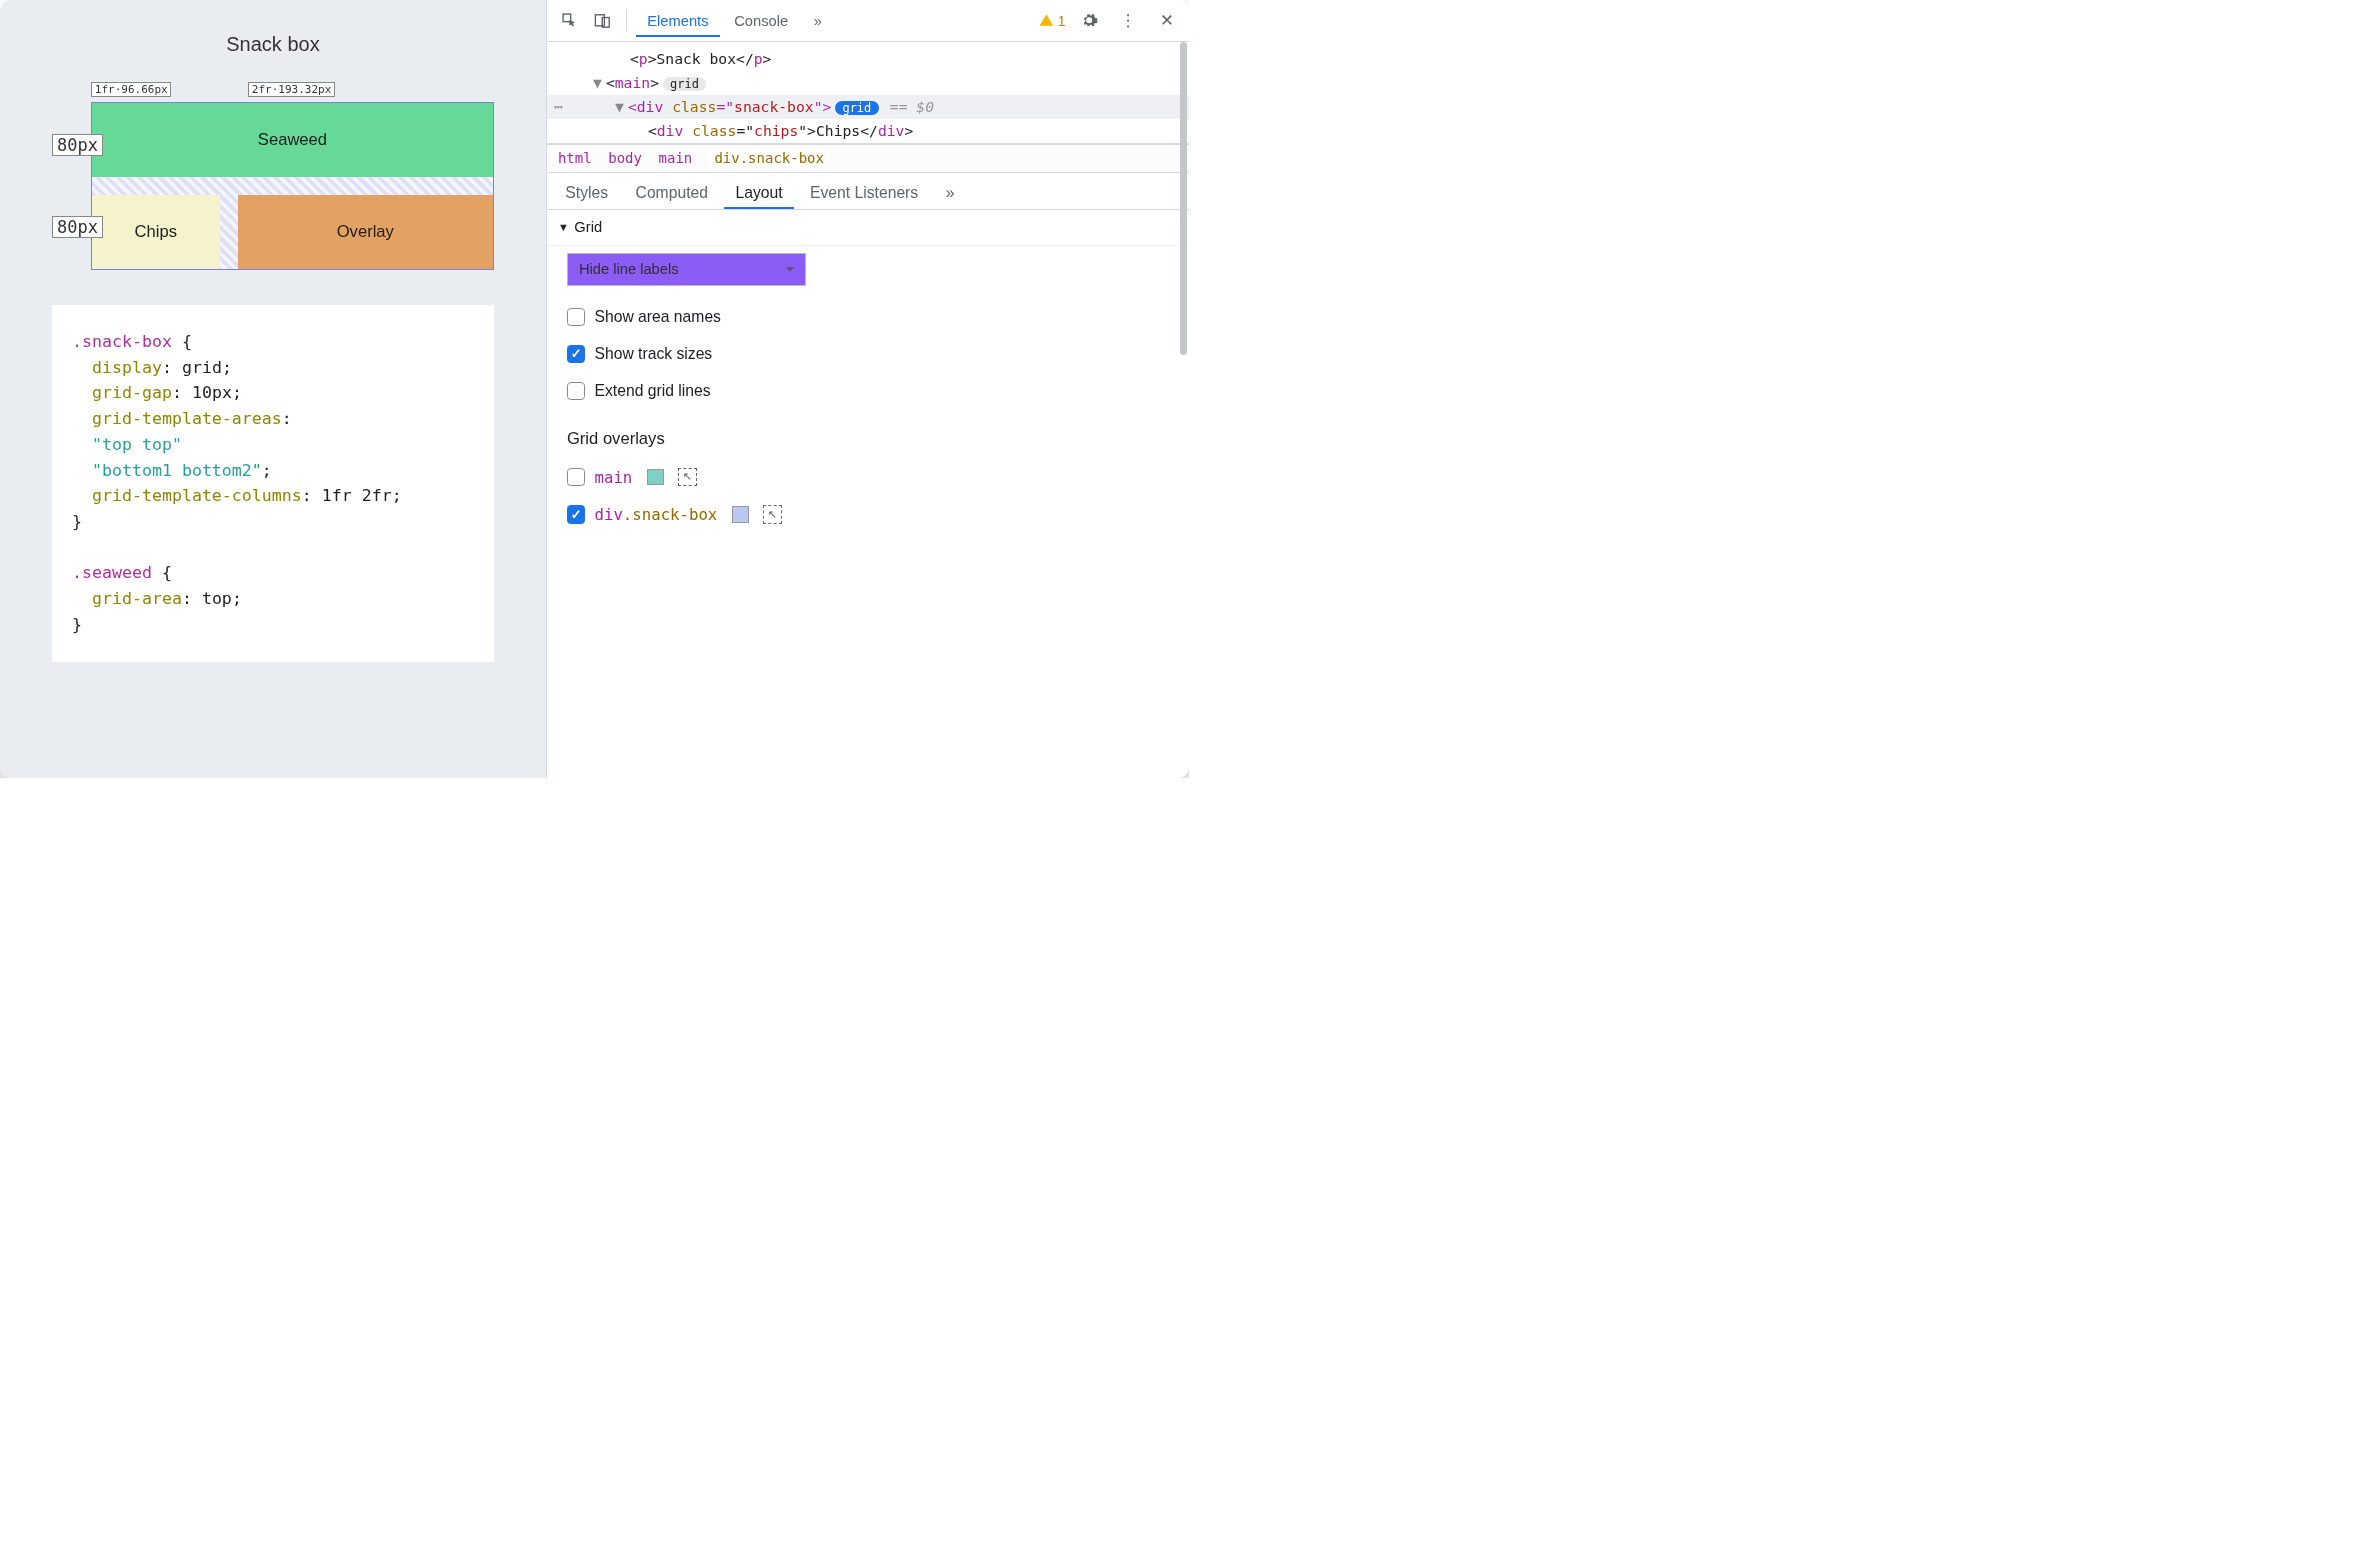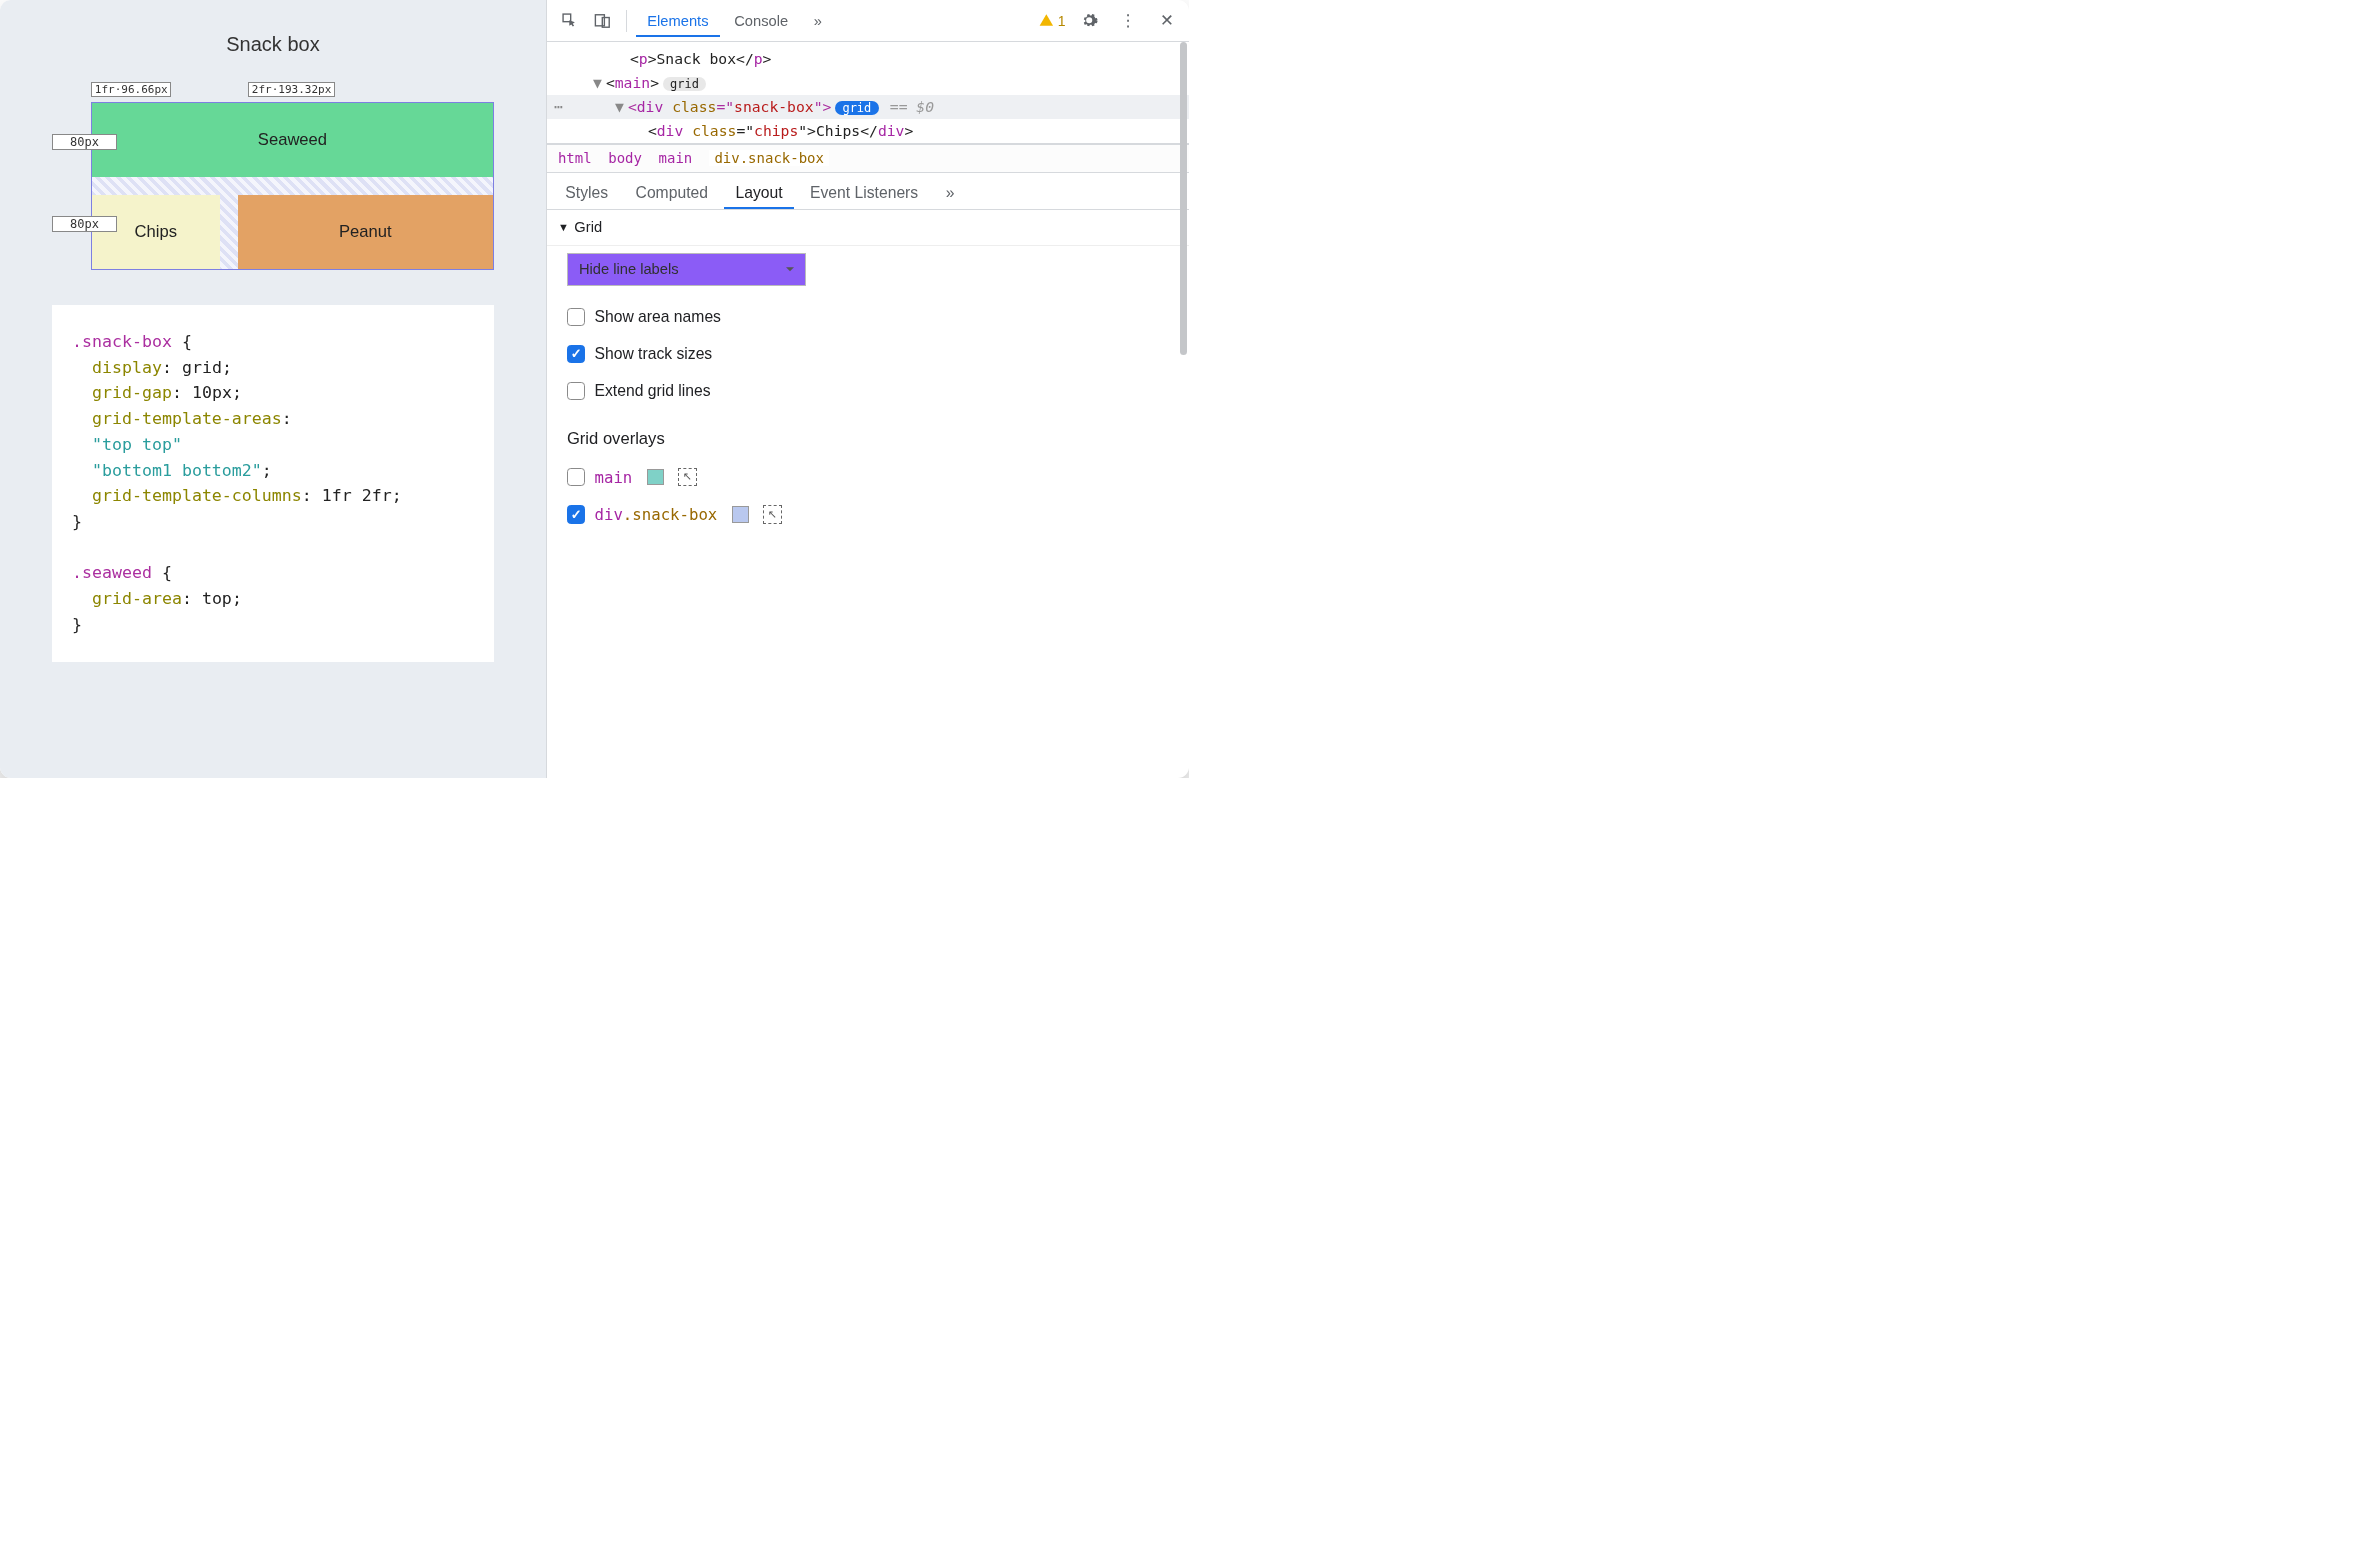--- a/index.html
+++ b/index.html
@@ -46,24 +46,24 @@
     font-size: 11px;
     background: #fff;
     border: 0.9px solid #888;
     padding: 0 2.8px;
     color: #333;
   }
   .row-label {
     position: absolute;
     left: 0;
     font-family: Menlo, Consolas, monospace;
-    font-size: 12px;
+    font-size: 17px;
     background: #fff;
     border: 0.9px solid #888;
-    padding: 0 17px;
+    padding: 0 4px;
     color: #333;
   }
   .snack-box {
     display: grid;
     grid-template-columns: 1fr 2fr;
     grid-template-rows: 74px 74px;
     gap: 18px;
     border: 1.8px solid #7d7fe2;
     padding: 0;
     background: repeating-linear-gradient(45deg,#dee1f5 0 3.7px,#f4f5fc 3.7px 7.4px);
@@ -229,21 +229,21 @@
     <div class="preview-title">Snack box</div>
 
     <div class="snack-wrap">
       <span class="col-label" style="left:39px">1fr·96.66px</span>
       <span class="col-label" style="left:196px">2fr·193.32px</span>
       <span class="row-label" style="top:52px">80px</span>
       <span class="row-label" style="top:134px">80px</span>
       <div class="snack-box">
         <div class="cell seaweed">Seaweed</div>
         <div class="cell chips">Chips</div>
-        <div class="cell peanut">Peanut</div>
+        <div class="cell peanut">Overlay</div>
       </div>
     </div>
 
     <div class="css-card"><span class="sel">.snack-box</span> {
   <span class="prop">display</span>: <span>grid</span>;
   <span class="prop">grid-gap</span>: <span>10px</span>;
   <span class="prop">grid-template-areas</span>:
   <span class="str">"top top"</span>
   <span class="str">"bottom1 bottom2"</span>;
   <span class="prop">grid-template-columns</span>: <span>1fr 2fr</span>;

